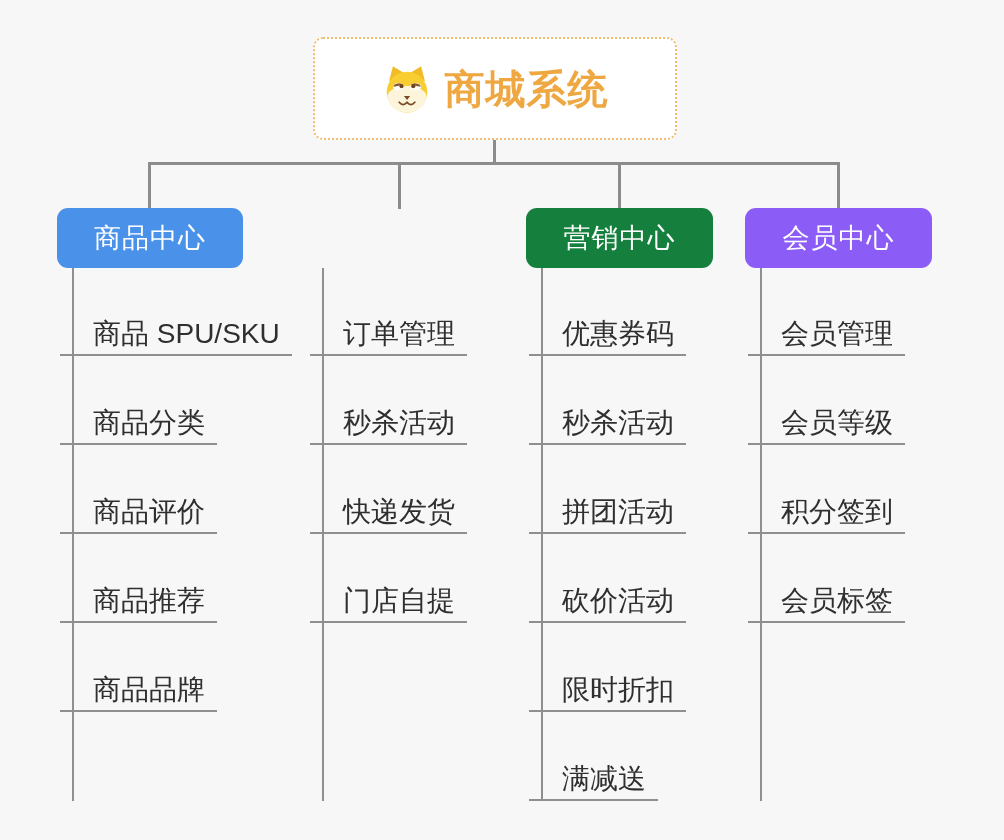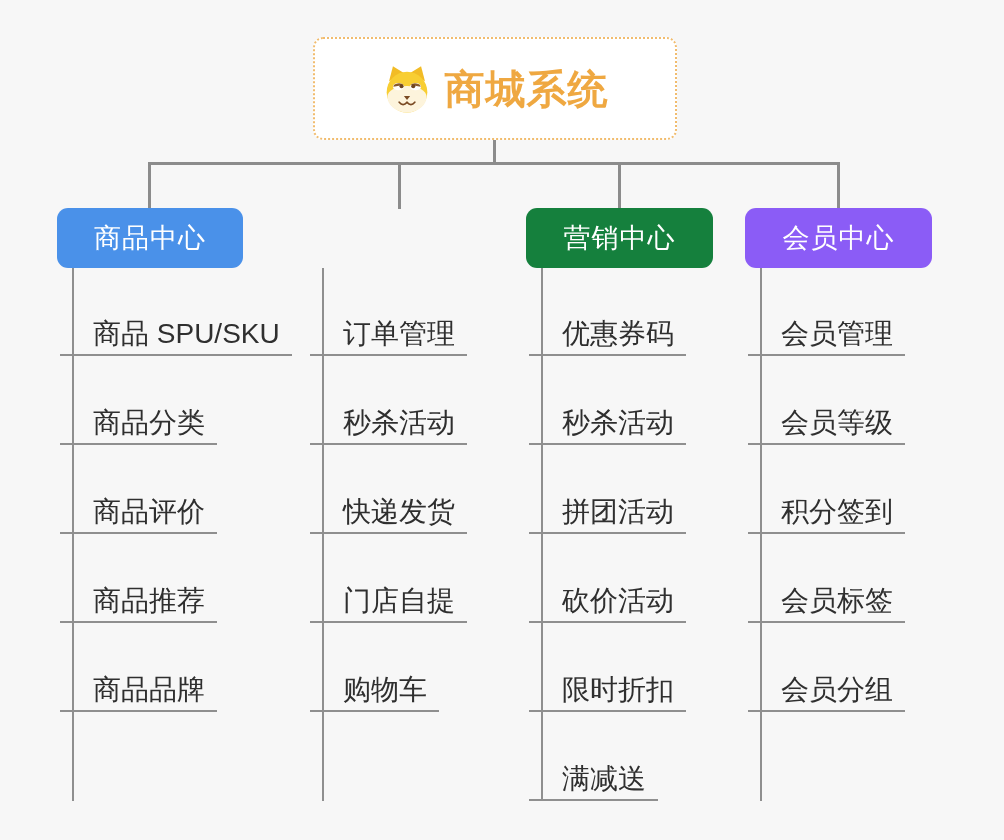--- a/index.html
+++ b/index.html
@@ -111,23 +111,20 @@
       </div>
     <div class="item">
         <div class="item-label">秒杀活动</div>
       </div>
     <div class="item">
         <div class="item-label">快递发货</div>
       </div>
     <div class="item">
         <div class="item-label">门店自提</div>
       </div>
-    <div class="item">
-        <div class="item-label">购物车</div>
-      </div>
   </div>
 </div>
 
 <div class="column col-3">
   <div class="node" style="background-color: #15803d;">营销中心</div>
   <div class="trunk"></div>
   <div class="items">
     <div class="item">
         <div class="item-label">优惠券码</div>
       </div>
@@ -158,17 +155,14 @@
       </div>
     <div class="item">
         <div class="item-label">会员等级</div>
       </div>
     <div class="item">
         <div class="item-label">积分签到</div>
       </div>
     <div class="item">
         <div class="item-label">会员标签</div>
       </div>
-    <div class="item">
-        <div class="item-label">会员分组</div>
-      </div>
   </div>
 </div>
 
 </body></html>

